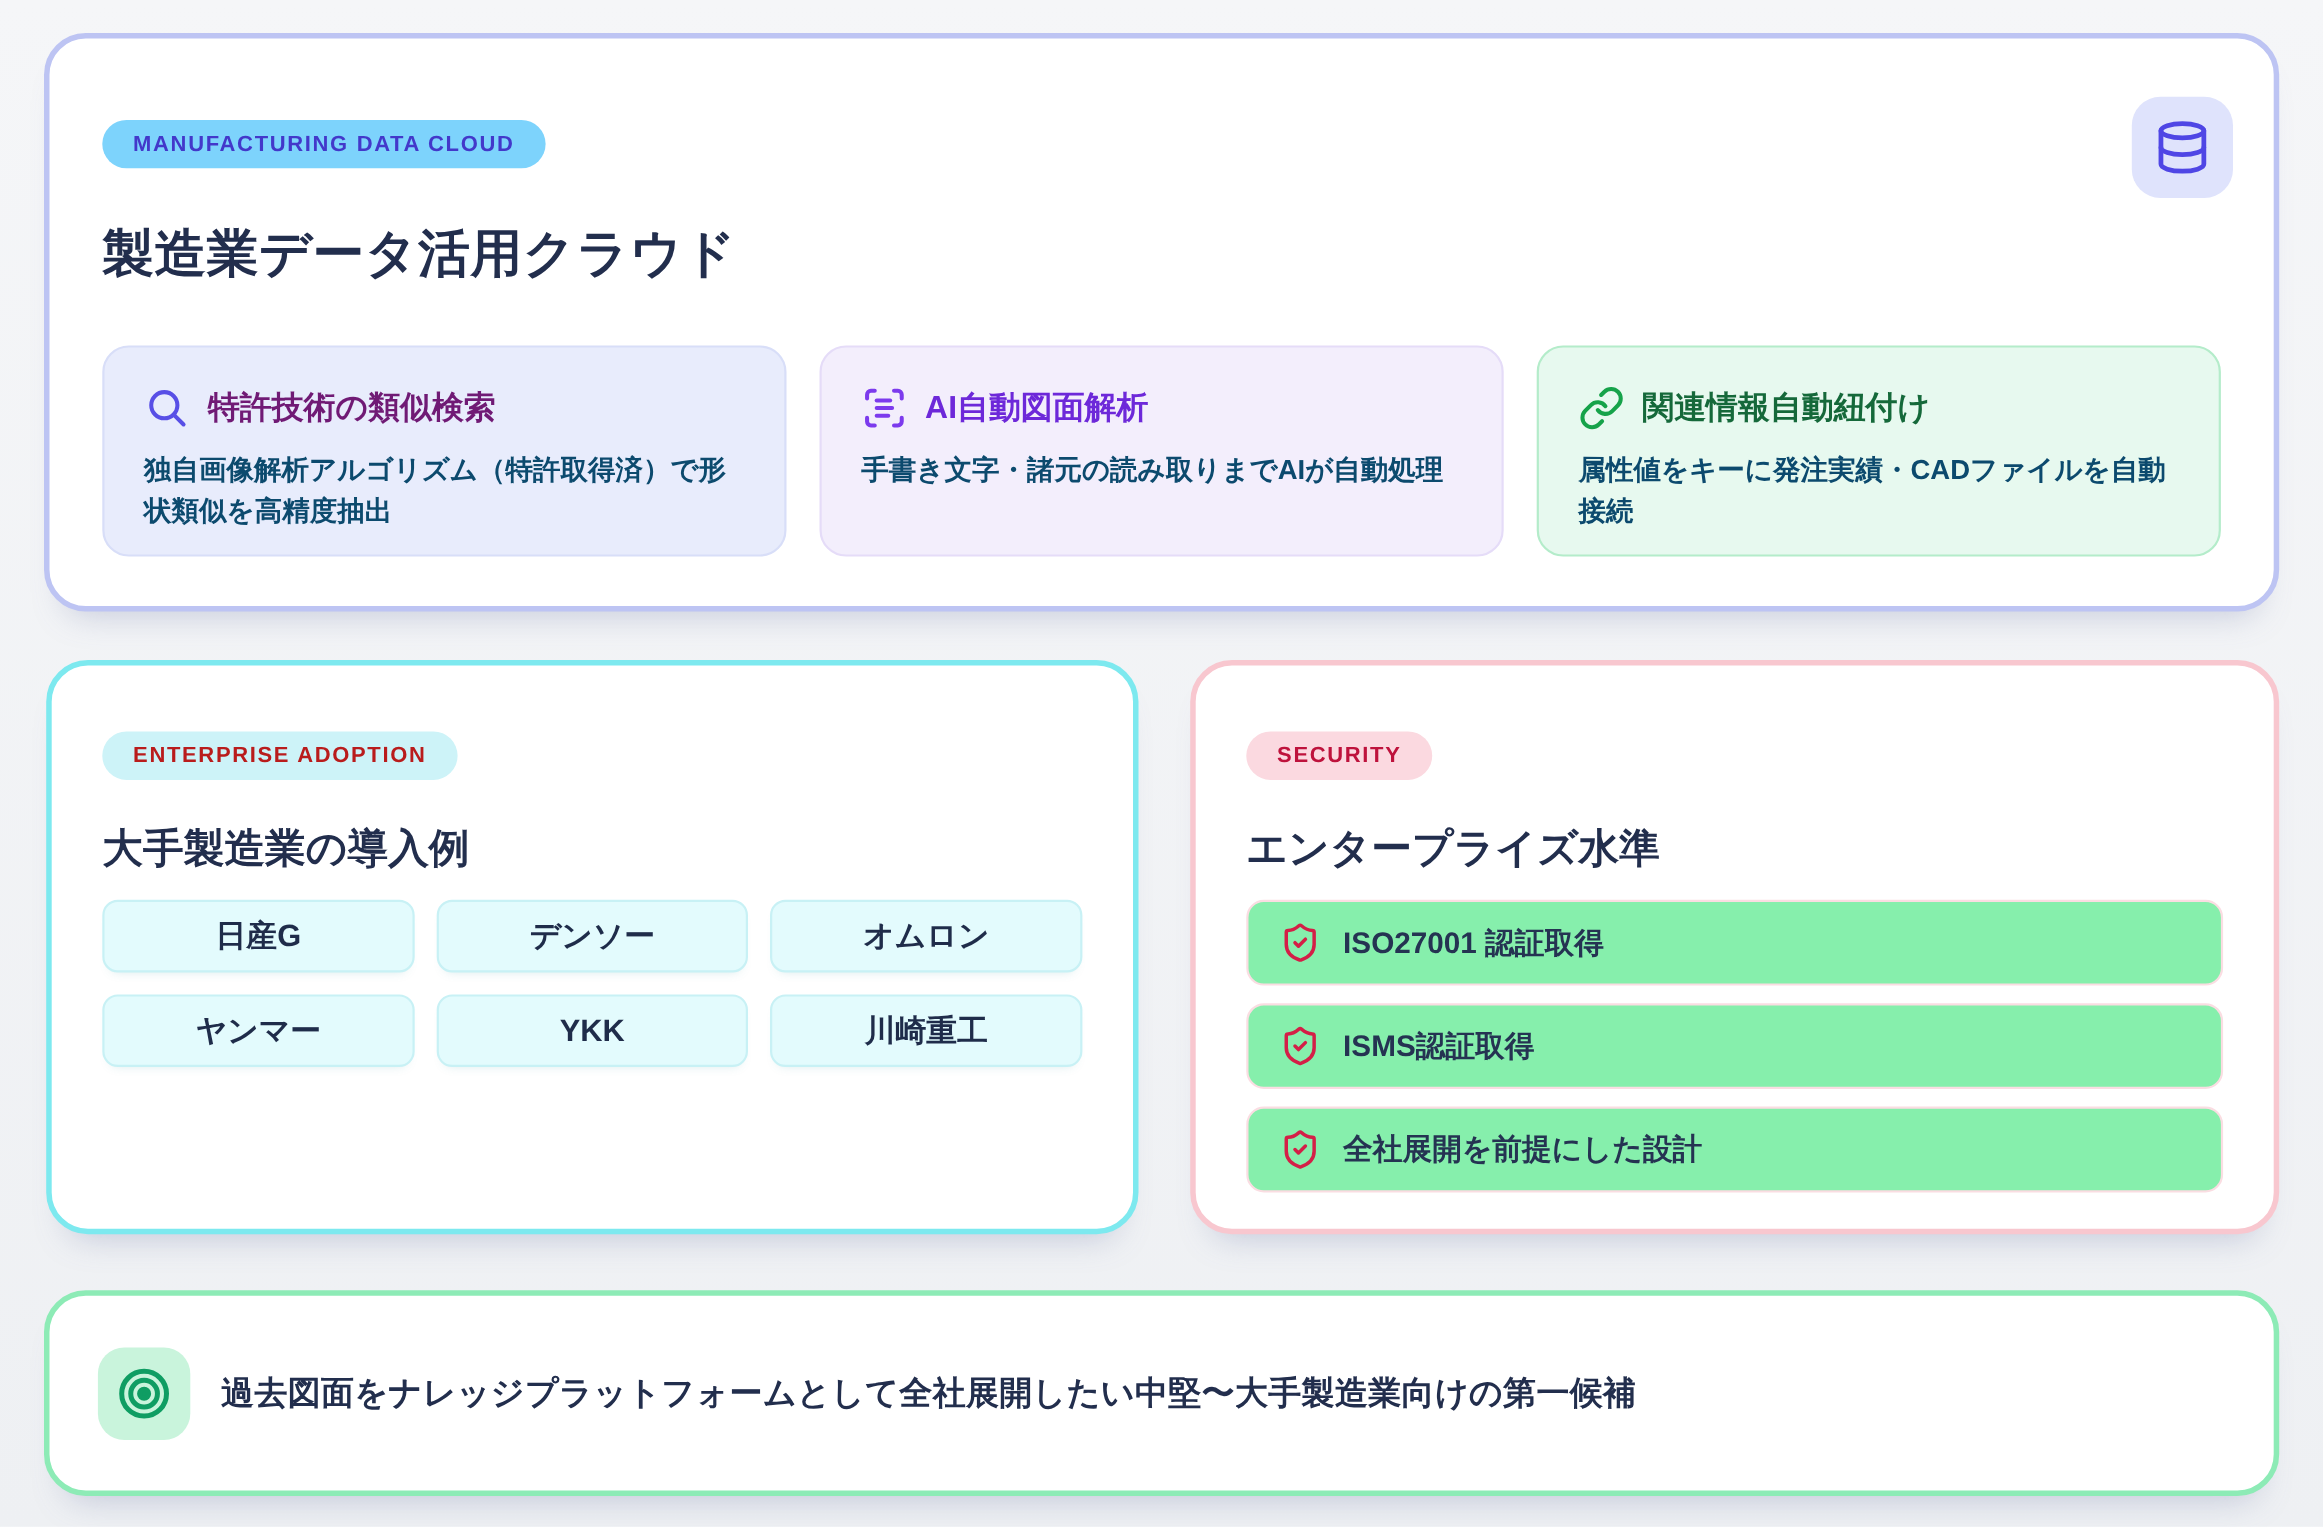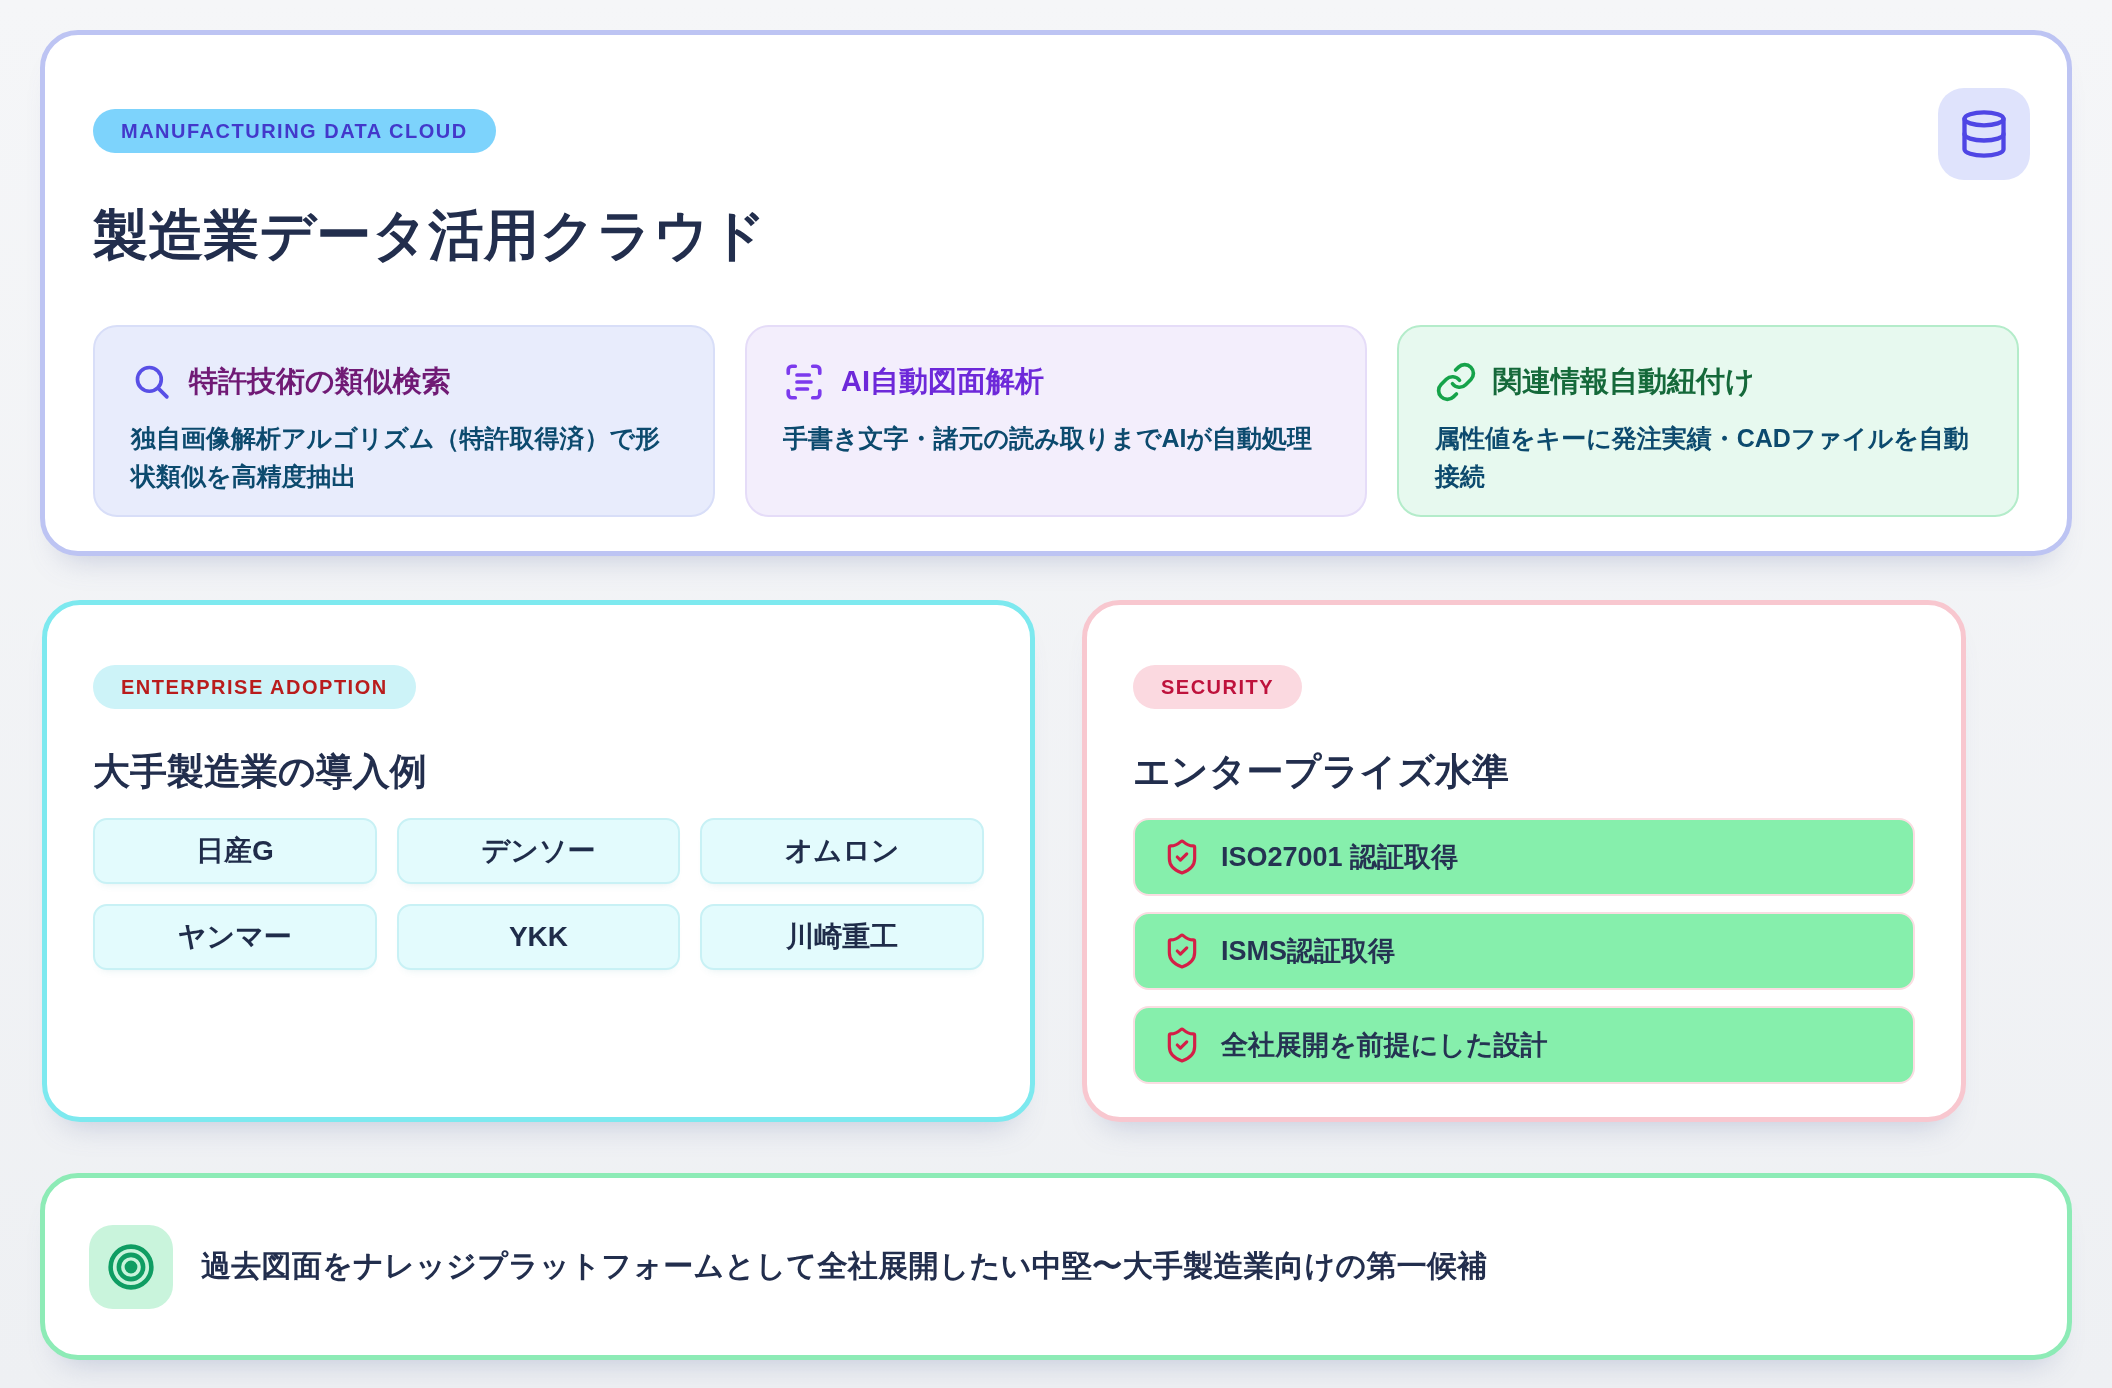--- a/index.html
+++ b/index.html
@@ -11,33 +11,33 @@
     overflow:hidden;
   }
   .canvas { position:relative; width:2112px; height:1388px; }
 
   .card {
     position:absolute; background:#ffffff; border-radius:38px;
     box-shadow:0 22px 30px -20px rgba(110,120,165,.35);
   }
   .hero     { left:40px;  top:30px;   width:2032px; height:526px; border:5px solid #bdc4f3; padding:74px 48px 0; }
   .adoption { left:42px;  top:600px;  width:993px;  height:522px; border:5px solid #7de9ef; padding:60px 46px 0; }
-  .security { left:1082px;top:600px;  width:884px;  height:522px; border:5px solid #f8c7cf; padding:60px 46px 0; }
+  .security { left:1082px;top:600px;  width:990px;  height:522px; border:5px solid #f8c7cf; padding:60px 46px 0; }
   .footerc  { left:40px;  top:1173px; width:2032px; height:187px; border:5px solid #8debb6;
               display:flex; align-items:center; gap:28px; padding:0 44px; }
 
   .badge {
     display:inline-block; font-weight:700; font-size:20px; letter-spacing:1.5px;
     padding:11px 28px; border-radius:999px; line-height:1.1;
   }
   .badge.indigo { background:#7dd3fc; color:#4338ca; }
   .badge.cyan   { background:#cdf3f8; color:#b91c1c; }
   .badge.pink   { background:#fbd9e0; color:#be123c; }
 
-  h1 { font-size:55px; font-weight:800; color:#222e4d; margin-top:46px; letter-spacing:.5px; }
+  h1 { font-size:47px; font-weight:800; color:#222e4d; margin-top:46px; letter-spacing:.5px; }
   h2 { font-size:37px; font-weight:800; color:#222e4d; margin-top:42px; line-height:1.15; }
 
   .hero-icon {
     position:absolute; top:53px; right:37px; width:92px; height:92px;
     background:#dfe3fc; border-radius:26px;
     display:flex; align-items:center; justify-content:center; color:#4f46e5;
   }
 
   .features { display:flex; gap:30px; margin-top:52px; }
   .feature  { flex:1; height:192px; border-radius:24px; padding:34px 36px 0; }

